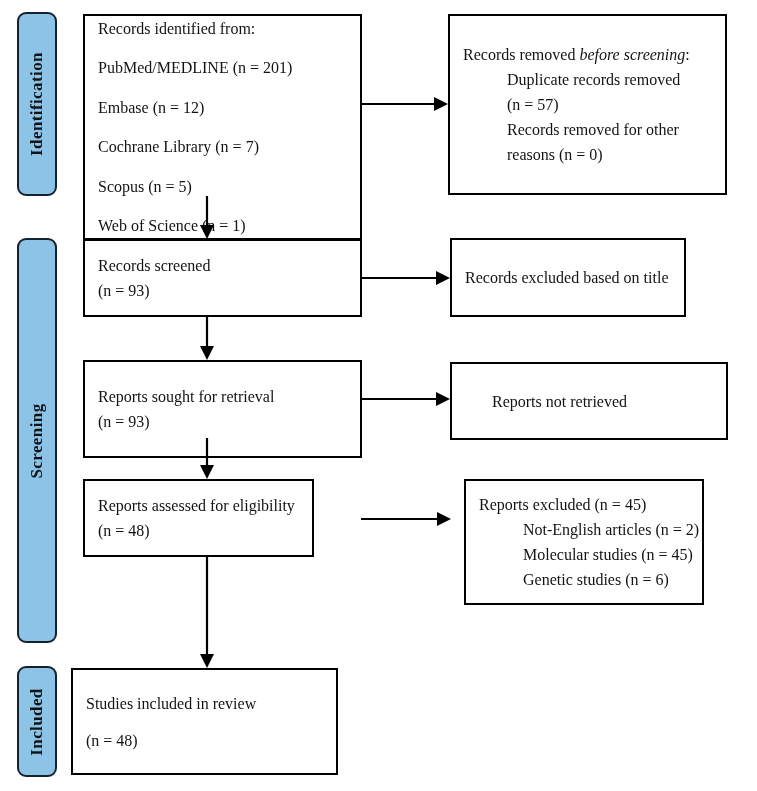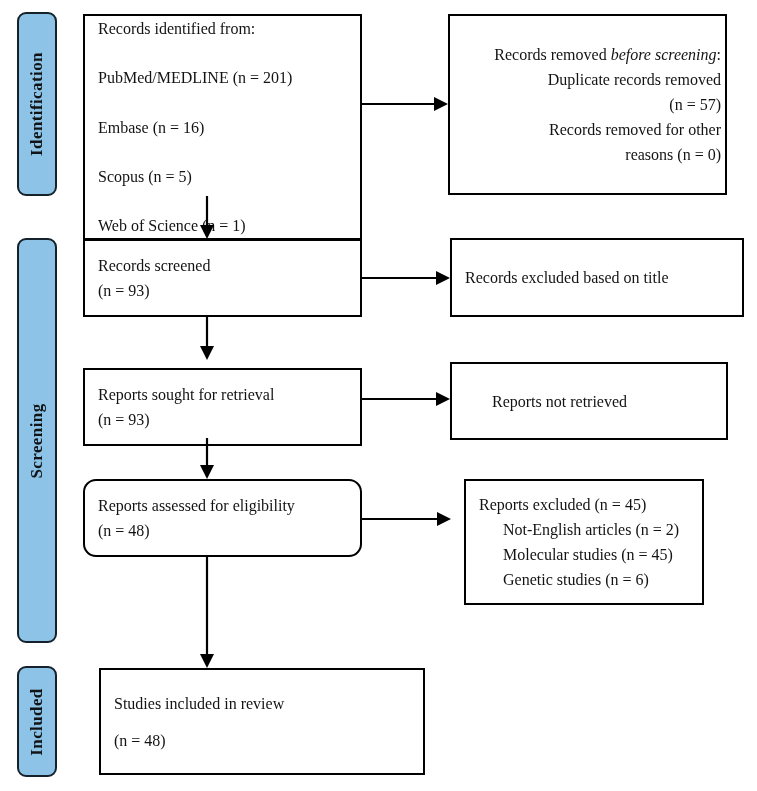--- a/index.html
+++ b/index.html
@@ -45,32 +45,32 @@
     box-sizing: border-box;
     display: flex;
     flex-direction: column;
     justify-content: center;
     padding-left: 13px;
     padding-right: 4px;
     font-size: 16px;
     line-height: 25px;
   }
   .fbox .line { white-space: nowrap; }
-  .fbox .indent { margin-left: 24px; }
+  .fbox .indent { margin-left: 44px; }
   .italic { font-style: italic; }
   
   #box-identified        { left: 83px;  top: 14px;  width: 279px; height: 226px; justify-content: space-between; }
-  #box-records-removed   { left: 448px; top: 14px;  width: 279px; height: 181px; align-items: flex-end; }
+  #box-records-removed   { left: 448px; top: 14px;  width: 279px; height: 181px; }
   #box-screened          { left: 83px;  top: 239px; width: 279px; height: 78px;  }
-  #box-excluded-title    { left: 450px; top: 238px; width: 294px; height: 79px;  }
-  #box-sought            { left: 83px;  top: 368px; width: 279px; height: 78px;  }
+  #box-excluded-title    { left: 450px; top: 238px; width: 236px; height: 79px;  }
+  #box-sought            { left: 83px;  top: 360px; width: 279px; height: 98px;  }
   #box-not-retrieved     { left: 450px; top: 362px; width: 278px; height: 78px; padding-left: 40px;  }
-  #box-assessed          { left: 83px;  top: 479px; width: 279px; height: 78px; border-radius: 13px;  }
+  #box-assessed          { left: 83px;  top: 479px; width: 231px; height: 78px;  }
   #box-reports-excluded  { left: 464px; top: 479px; width: 240px; height: 126px; }
-  #box-included          { left: 99px;  top: 668px; width: 326px; height: 107px; gap: 12px; }
+  #box-included          { left: 71px;  top: 668px; width: 267px; height: 107px; gap: 12px; }
   #stage-identification  { top: 12px;  height: 184px; }
   #stage-screening       { top: 238px; height: 405px; }
   #stage-included        { top: 666px; height: 111px; }
   
   #arrows {
     position: absolute;
     left: 0; top: 0;
     width: 757px;
     height: 791px;
     pointer-events: none;
@@ -89,21 +89,22 @@
   <div class="stage" id="stage-screening">
     <span class="vtext">Screening</span>
   </div>
   <div class="stage" id="stage-included">
     <span class="vtext">Included</span>
   </div>
 
   <div class="fbox" id="box-identified">
     <div class="line">Records identified from:</div>
     <div class="line">PubMed/MEDLINE (n = 201)</div>
-    <div class="line">Embase (n = 16)</div>
+    <div class="line">Embase (n = 12)</div>
+    <div class="line">Cochrane Library (n = 7)</div>
     <div class="line">Scopus (n = 5)</div>
     <div class="line">Web of Science (n = 1)</div>
   </div>
 
   <div class="fbox" id="box-screened">
     <div class="line">Records screened</div>
     <div class="line">(n = 93)</div>
   </div>
 
   <div class="fbox" id="box-sought">

